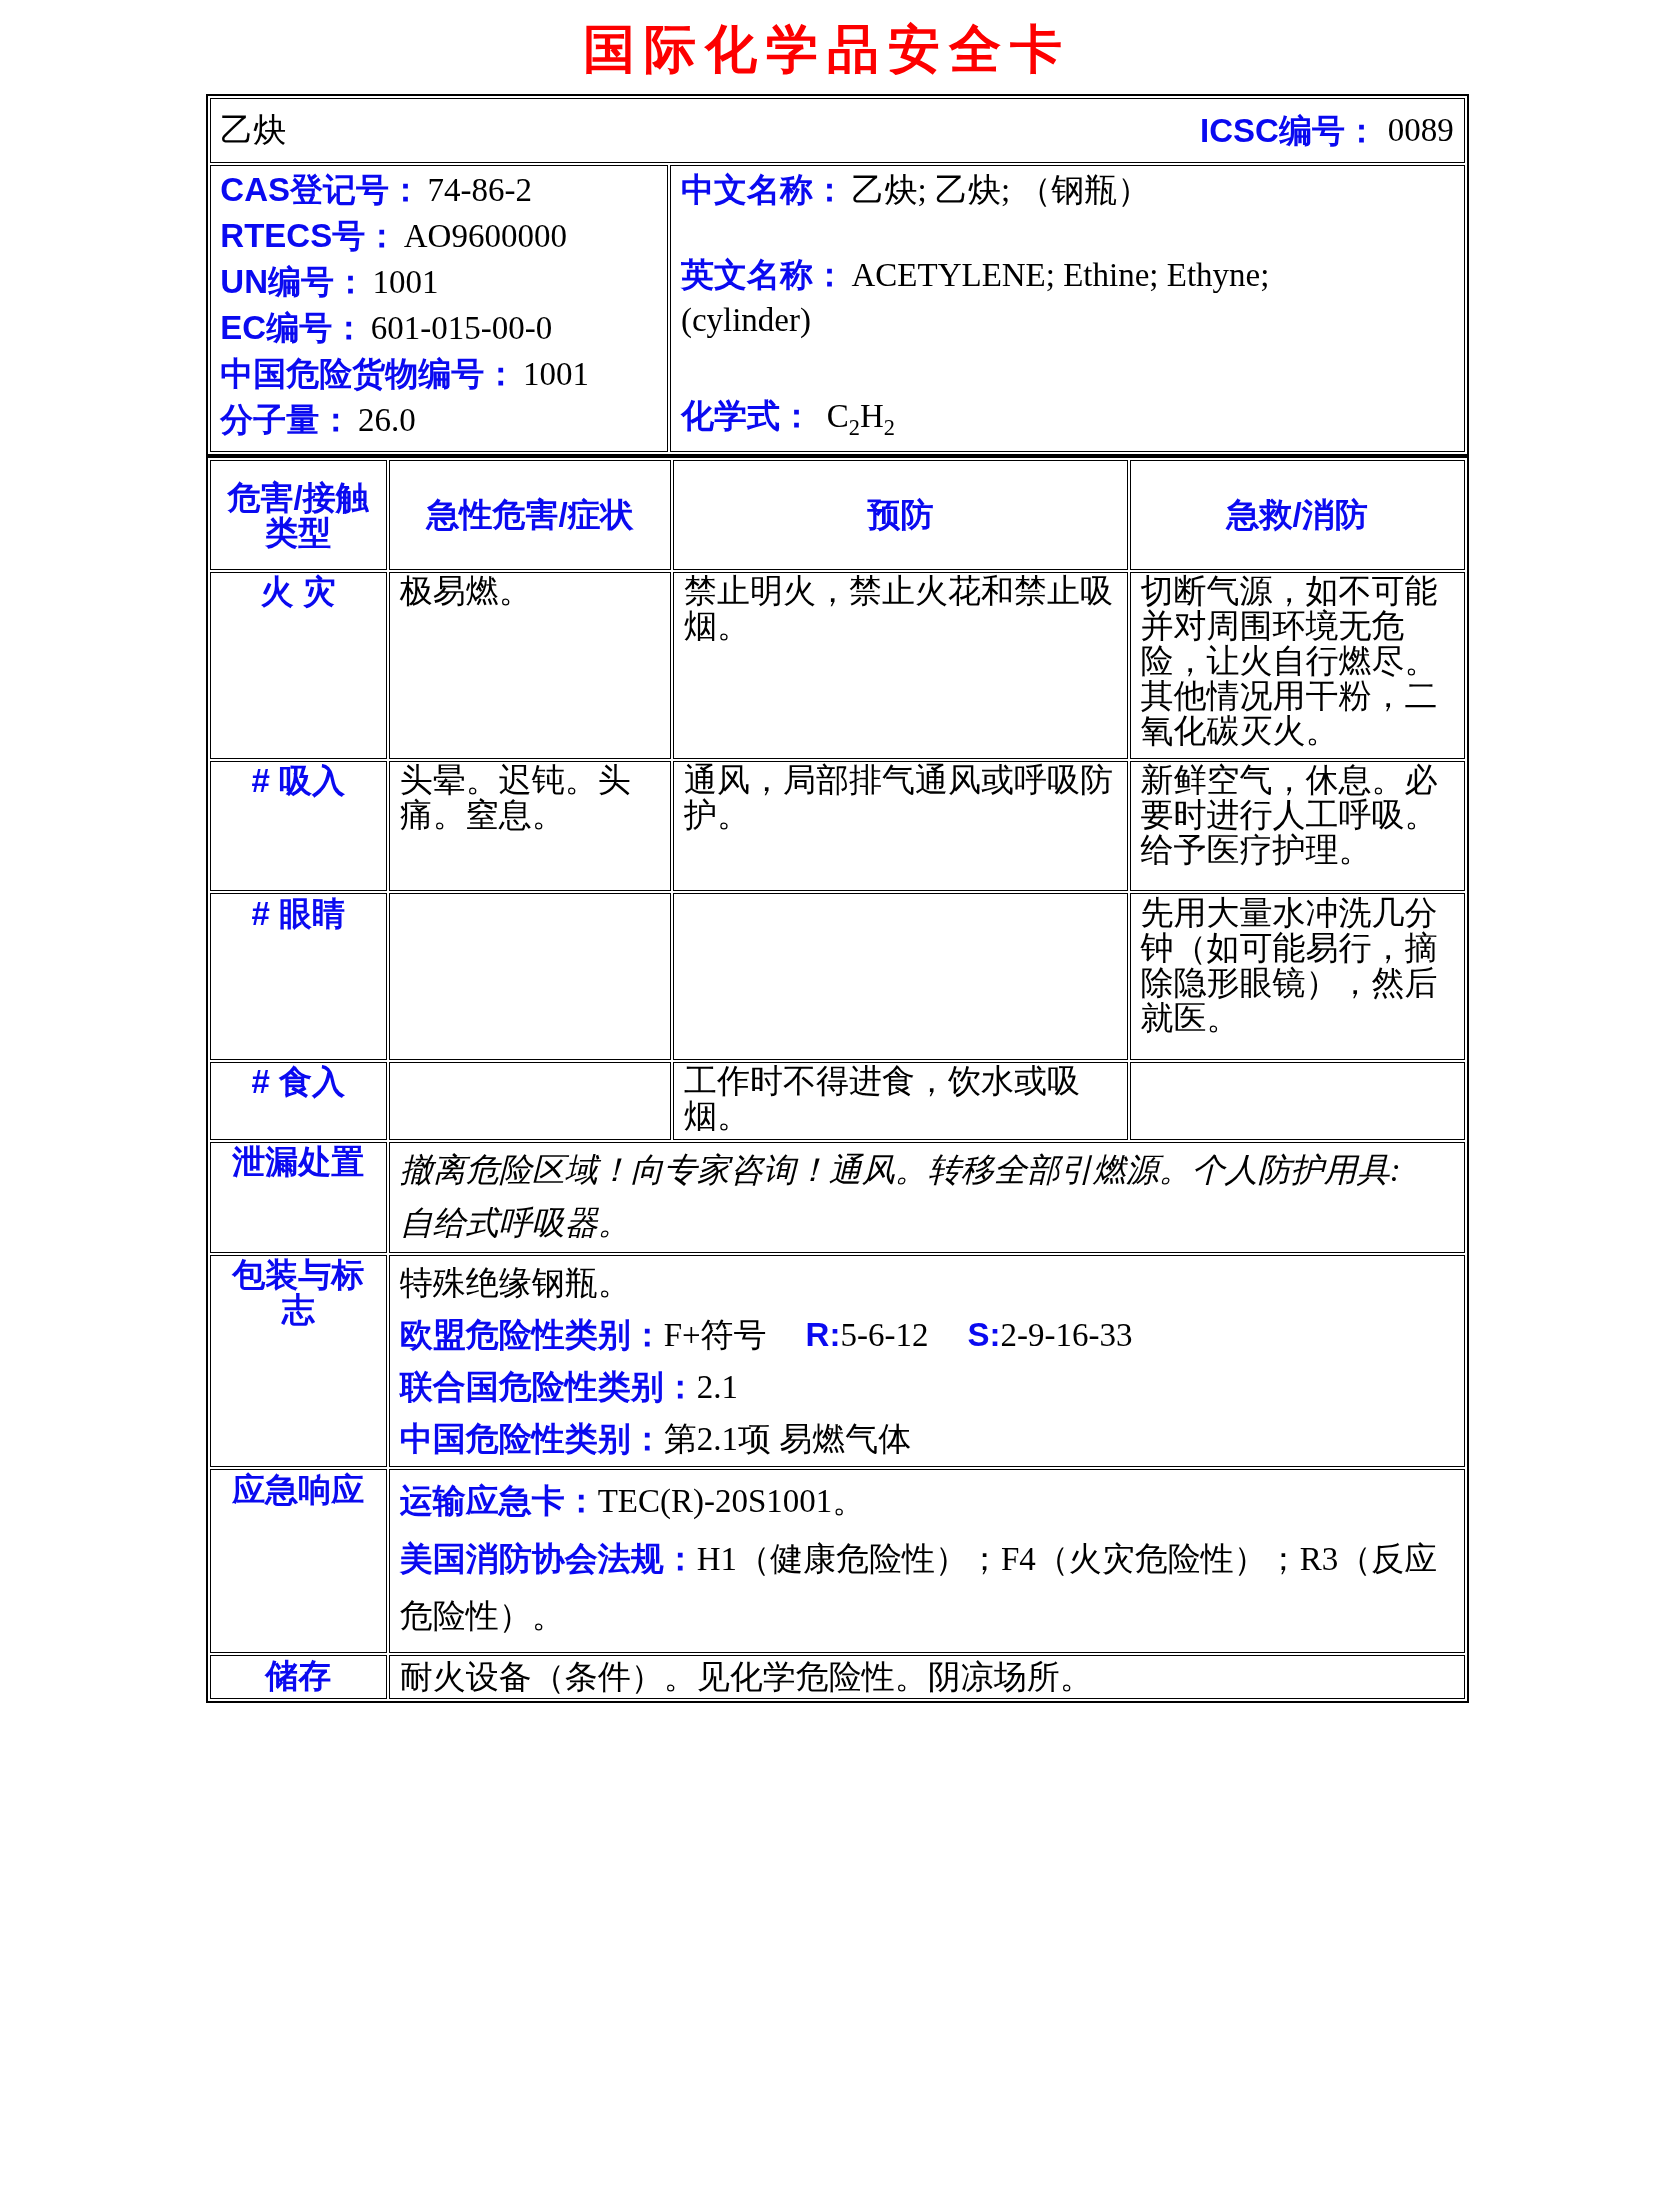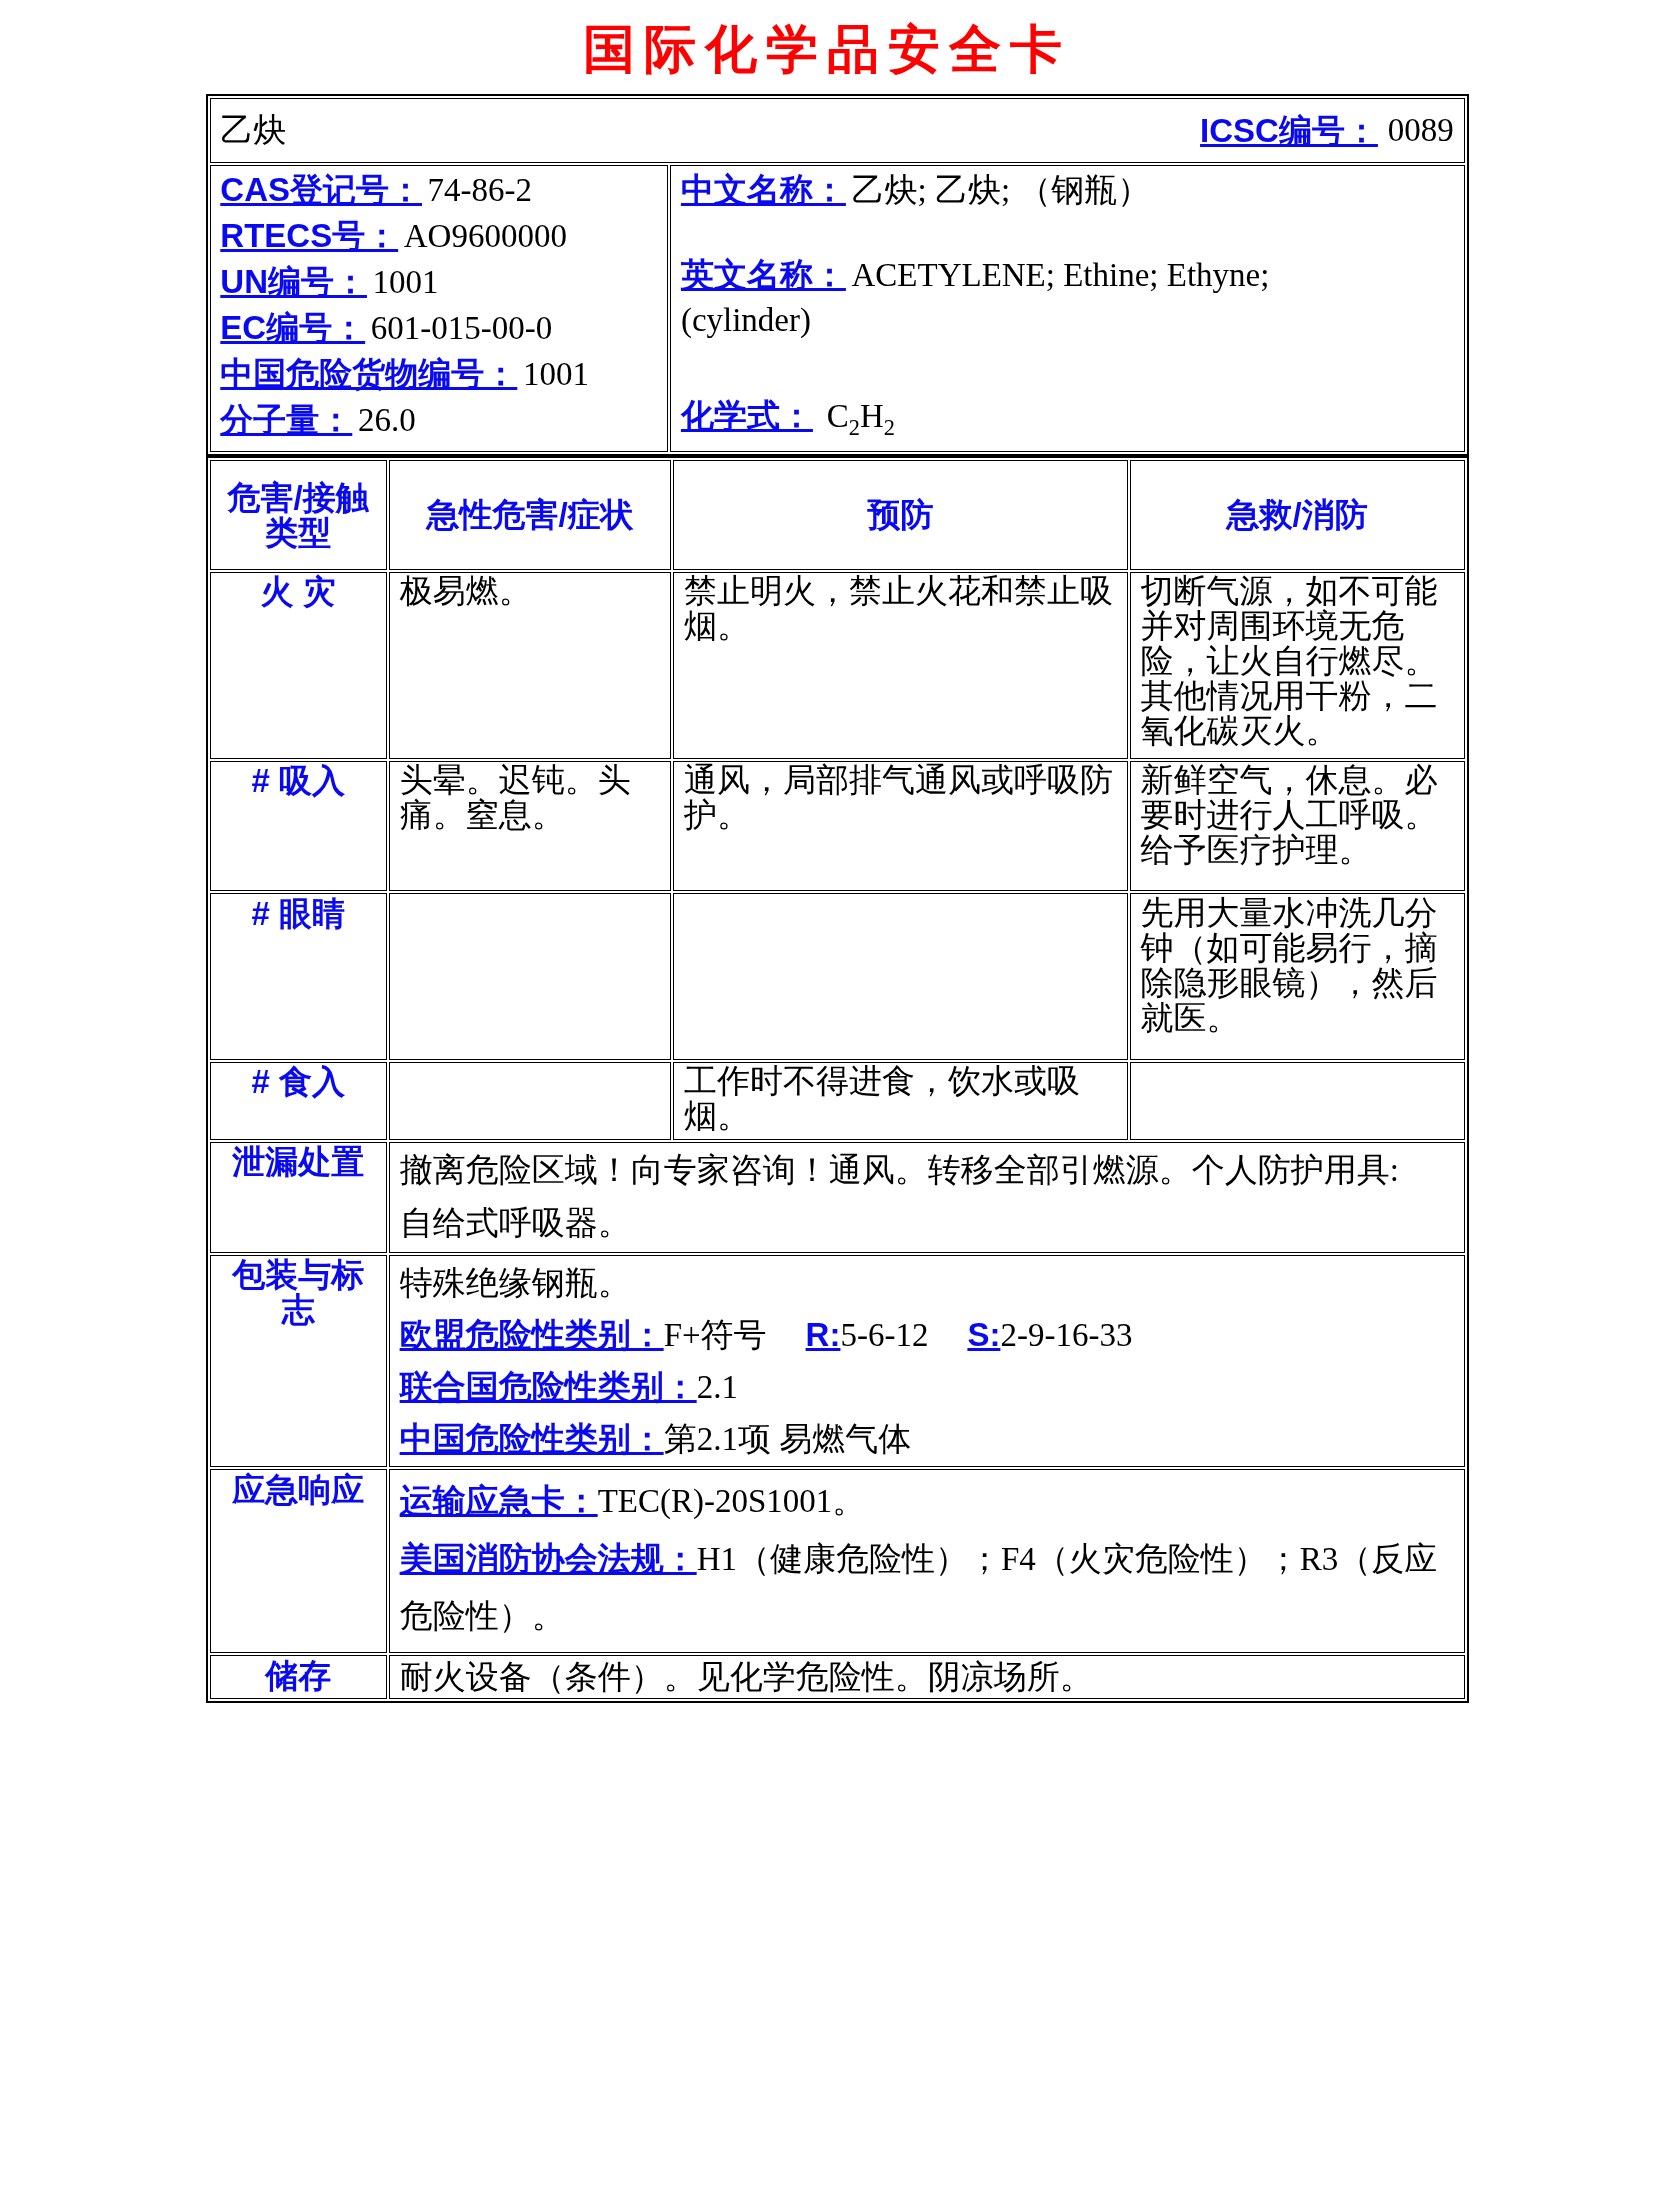--- a/index.html
+++ b/index.html
@@ -36,21 +36,20 @@
     background:#fff;
     padding:1.4px 9.8px;
     font-size:33px;
     line-height:35px;
     vertical-align:top;
   }
   .blue{
     color:var(--label-blue);
     font-family:"Liberation Sans","DejaVu Sans",sans-serif;
     font-weight:bold;
-    text-decoration:underline;
   }
   .preline{white-space:pre-line;}
   
   .head-flex{
     display:flex;justify-content:space-between;align-items:center;
     height:60px;font-size:33px;
   }
   .icsc-group{display:flex;align-items:center;}
   .icsc-group .num{margin-left:9.8px;}
   
@@ -70,21 +69,21 @@
   tr.hdr td{height:105px;vertical-align:middle;text-align:center;
     color:var(--label-blue);
     font-family:"Liberation Sans","DejaVu Sans",sans-serif;
     font-weight:bold;}
   .h-fire{height:182px;}   .h-exp{height:190px;}
   .h-contact{height:39px;} .h-inhale{height:126px;}
   .h-skin{height:34px;}    .h-eyes{height:162px;}
   .h-ingest{height:73px;} .h-spill{height:105px;}
   .h-pack{height:198px;}   .h-emerg{height:179px;}
   .h-store{height:39px;}
-  .spill-text{line-height:53px;}
+  .spill-text{line-height:53px;font-style:italic;}
   .pack-line{line-height:52px;}
   .emerg-line{line-height:57px;}
   .gap-left{margin-left:39px;}
   .store-line{line-height:39px;}
 </style>
 </head>
 <body>
 
 <h1 class="title">国际化学品安全卡</h1>
 

